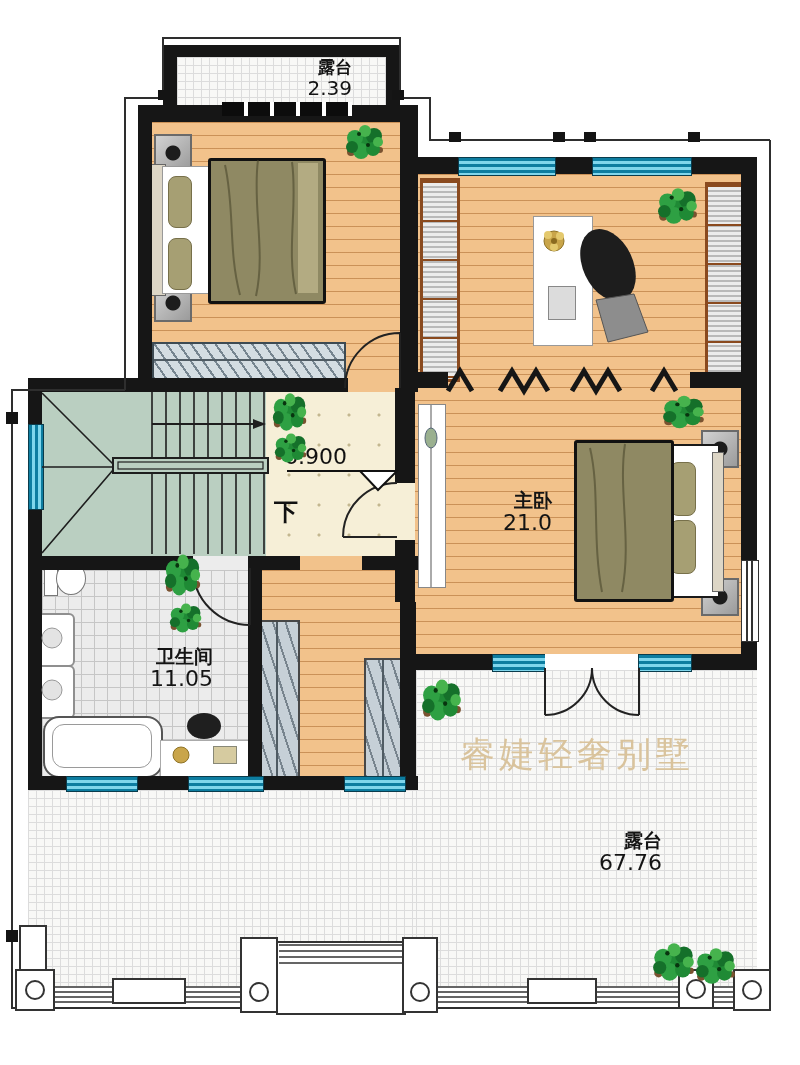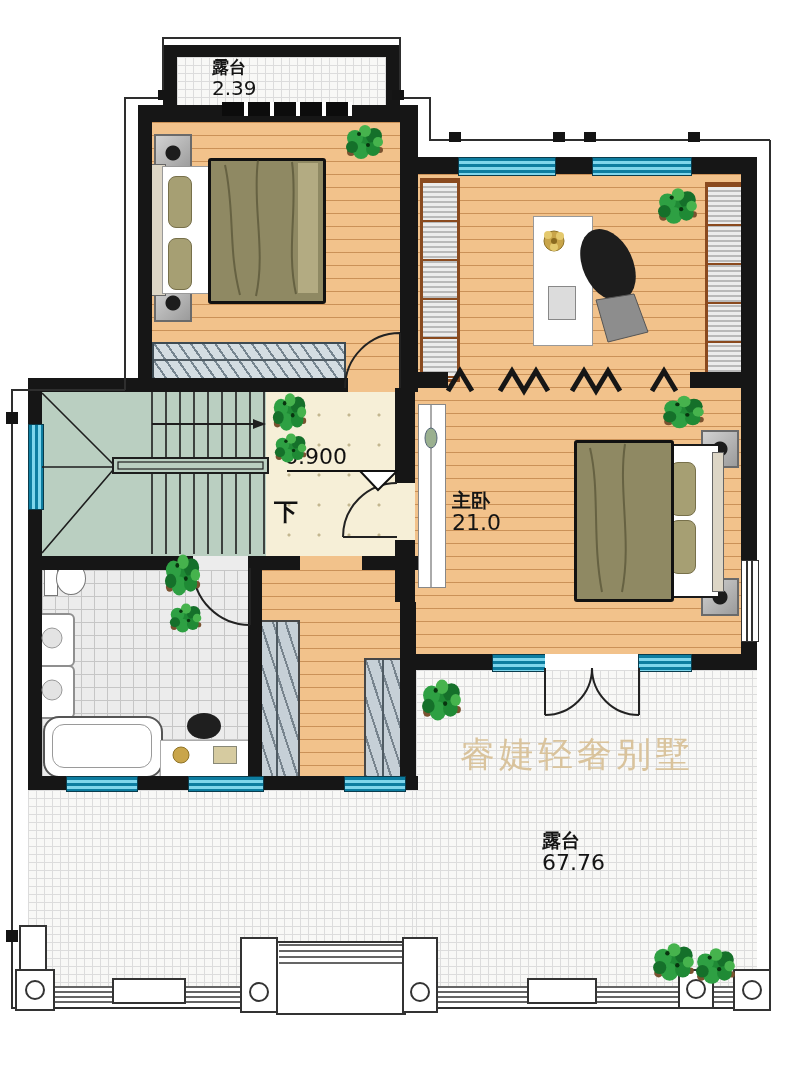--- a/index.html
+++ b/index.html
@@ -35,21 +35,21 @@
   .shelf{position:absolute;border:3px solid #8a4a1f;background-color:#ececec;
     background-image:repeating-linear-gradient(180deg,#8a4a1f 0 2px,transparent 2px 39px),
                      repeating-linear-gradient(180deg,#b9b9b9 0 2px,#ececec 2px 5px);}
   .wardrobe{position:absolute;border:2px solid #474747;background-color:#c6d0d7;
     background-image:linear-gradient(90deg,transparent 16px,#4f5b63 16px,#4f5b63 18px,transparent 18px),
                      repeating-linear-gradient(72deg,rgba(55,70,82,.55) 0 2px,transparent 2px 12px);}
   .ward-band{position:absolute;border:2px solid #3d4a52;background-color:#d4dde2;
     background-image:linear-gradient(180deg,transparent 15px,#4f5b63 15px,#4f5b63 17px,transparent 17px),
                      repeating-linear-gradient(55deg,rgba(40,60,75,.55) 0 2px,transparent 2px 10px);}
   .white-box{position:absolute;background:#fff;border:2px solid #8f8f8f;}
-  .room-label{position:absolute;text-align:left;color:#141414;line-height:1.12;}
+  .room-label{position:absolute;text-align:right;color:#141414;line-height:1.12;}
   .room-name{font-size:19px;font-weight:bold;display:block;}
   .room-area{font-size:22px;display:block;}
   .lvl{position:absolute;font-size:22px;color:#111;}
   .down{position:absolute;font-size:24px;font-weight:bold;color:#111;}
   .watermark{position:absolute;font-family:"DejaVu Serif","Liberation Serif",serif;
     font-size:35px;color:#d9c39c;letter-spacing:4px;white-space:nowrap;}
   svg{position:absolute;left:0;top:0;}
 </style>
 </head>
 <body>
@@ -144,20 +144,24 @@
   <div class="room-label" style="left:212px;top:58px;width:140px">
     <span class="room-name" style="font-size:17px">露台</span>
     <span class="room-area" style="font-size:20px">2.39</span>
   </div>
   <div class="lvl" style="left:284px;top:444px">6.900</div>
   <div class="down" style="left:274px;top:496px">下</div>
   <div class="room-label" style="left:452px;top:490px;width:100px">
     <span class="room-name">主卧</span>
     <span class="room-area">21.0</span>
   </div>
+  <div class="room-label" style="left:98px;top:646px;width:115px">
+    <span class="room-name">卫生间</span>
+    <span class="room-area">11.05</span>
+  </div>
   <div class="room-label" style="left:542px;top:830px;width:120px">
     <span class="room-name">露台</span>
     <span class="room-area">67.76</span>
   </div>
   <div class="watermark" style="left:460px;top:731px">睿婕轻奢别墅</div>
 
   <svg width="800" height="1065" viewBox="0 0 800 1065">
     <defs>
       <g id="plantA">
         <circle cx="-14" cy="10" r="4" fill="#7a5230"></circle>

